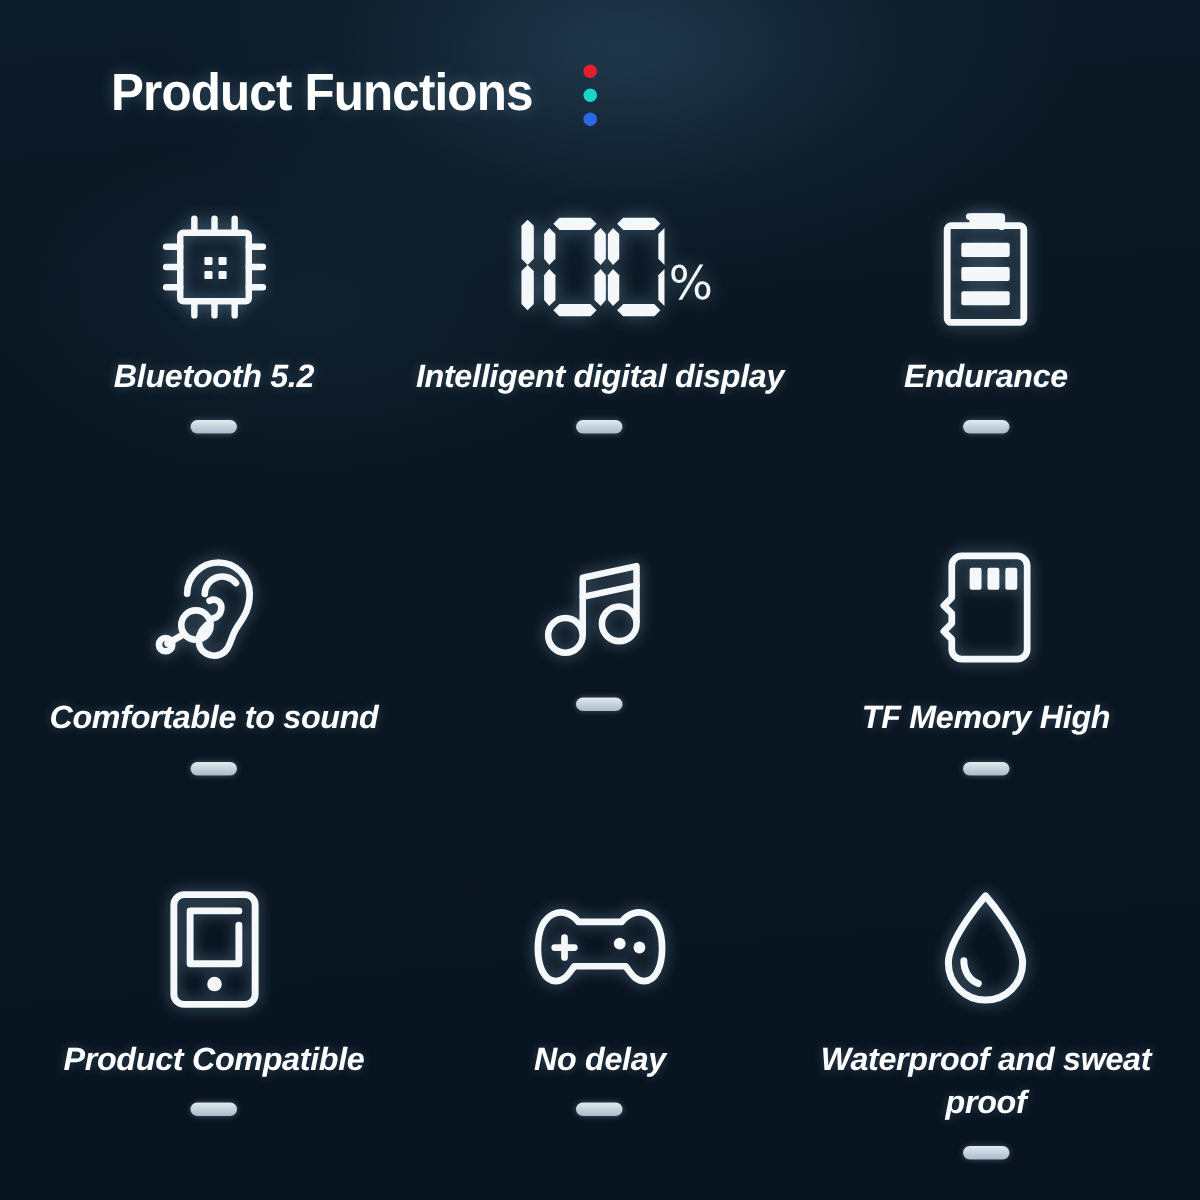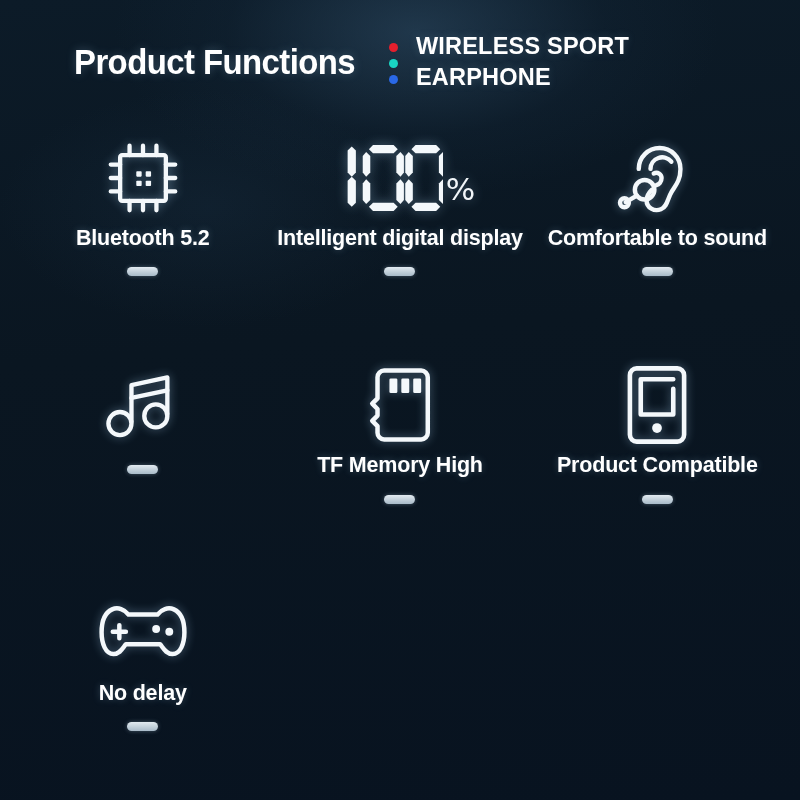--- a/index.html
+++ b/index.html
@@ -91,29 +91,30 @@
 
   .cell-icon {
     height:92px;
     display:flex;
     align-items:center;
     justify-content:center;
   }
   .cell-icon svg { display:block; filter:drop-shadow(0 0 5px rgba(160,200,230,0.45)); }
 
   .cell-label {
-    margin-top:0;
+    margin-top:13px;
     color:#ffffff;
     font-size:21.5px;
     font-weight:bold;
     line-height:1.36;
     text-align:center;
     letter-spacing:-0.2px;
     max-width:250px;
     text-shadow:0 0 7px rgba(150,190,220,0.30);
+    font-style:italic;
   }
 
   .cell-pill {
     margin-top:14px;
     width:31px; height:9px;
     border-radius:5px;
     background:linear-gradient(180deg,#e2eaf0 0%, #c2d0da 55%, #a8bac8 100%);
     box-shadow:0 0 4px rgba(180,210,230,0.35);
   }
 
@@ -145,24 +146,20 @@
   <div class="header">
 
     <div class="header-title">Product Functions</div>
 
     <div class="dots">
       <span class="dot" style="background:#e41f2d"></span>
       <span class="dot" style="background:#19d6c4"></span>
       <span class="dot" style="background:#2a68e6"></span>
     </div>
 
-    <div class="header-sub">
-      <div>WIRELESS SPORT</div>
-      <div>EARPHONE</div>
-    </div>
   </div>
 
   <div class="grid">
 
     <div class="cell">
       <div class="cell-icon">
         <svg width="86" height="86" viewBox="0 0 64 64" fill="none" stroke="#f4f8fb" stroke-width="3.2" stroke-linecap="round" stroke-linejoin="round">
           <rect x="15" y="15" width="34" height="34" rx="1.5"></rect>
           <path d="M22 15V8 M32 15V8 M42 15V8"></path>
           <path d="M22 49v7 M32 49v7 M42 49v7"></path>
@@ -208,20 +205,34 @@
               <polygon points="8,90 14,84 44,84 50,90 44,96 14,96"></polygon>
             </g>
           </svg>
           <span class="pct">%</span>
         </div>
       </div>
       <div class="cell-label">Intelligent digital display</div>
       <div class="cell-pill"></div>
     </div>
 
+    <div class="cell">
+      <div class="cell-icon">
+        <svg width="72" height="86" viewBox="0 0 52 64" fill="none" stroke="#f4f8fb" stroke-width="3.4" stroke-linecap="round" stroke-linejoin="round">
+          <path d="M18 7h16v5"></path>
+          <rect x="7" y="11.5" width="38" height="48" rx="2"></rect>
+          <rect x="14" y="20" width="24" height="7" rx="1" fill="#f4f8fb" stroke="none"></rect>
+          <rect x="14" y="32" width="24" height="7" rx="1" fill="#f4f8fb" stroke="none"></rect>
+          <rect x="14" y="44" width="24" height="7" rx="1" fill="#f4f8fb" stroke="none"></rect>
+          <rect x="18" y="5.5" width="16" height="6" rx="1" fill="#f4f8fb" stroke="none"></rect>
+        </svg>
+      </div>
+      <div class="cell-label">Endurance</div>
+      <div class="cell-pill"></div>
+    </div>
 
     <div class="cell">
       <div class="cell-icon">
         <svg width="82" height="86" viewBox="0 0 62 66" fill="none" stroke="#f4f8fb" stroke-width="3.4" stroke-linecap="round" stroke-linejoin="round">
 
           <path d="M17 26a16 16 0 1 1 32 0c0 9-4 13-7 18s-3 11-8 13-11-1-11-7c0-4 2-6 4-8"></path>
 
           <path d="M26 26a9 9 0 0 1 16-5.5"></path>
 
           <path d="M28.5 29.5c3-1.5 6 .5 6 3.5s-2 5-4 5.5"></path>
@@ -278,15 +289,25 @@
           <path d="M24 12c-3-4-8-6-12.5-4C6 10.5 3.5 17 3.5 25.5S6.5 42 12.5 42c5 0 7-4.5 9.5-7.5h26c2.5 3 4.5 7.5 9.5 7.5 6 0 9-8 9-16.5S64 10.5 58.5 8c-4.5-2-9.5 0-12.5 4z"></path>
           <path d="M17 20v10 M12 25h10"></path>
           <circle cx="45" cy="23" r="3" fill="#f4f8fb" stroke="none"></circle>
           <circle cx="55" cy="25" r="3" fill="#f4f8fb" stroke="none"></circle>
         </svg>
       </div>
       <div class="cell-label">No delay</div>
       <div class="cell-pill"></div>
     </div>
 
+    <div class="cell">
+      <div class="cell-icon">
+        <svg width="66" height="86" viewBox="0 0 48 62" fill="none" stroke="#f4f8fb" stroke-width="3.4" stroke-linecap="round" stroke-linejoin="round">
+          <path d="M24 5C24 5 6 25.5 6 37.5a18 18 0 0 0 36 0C42 25.5 24 5 24 5z"></path>
+          <path d="M13.5 36.5c0 5.5 3 9.5 7 11"></path>
+        </svg>
+      </div>
+      <div class="cell-label">Waterproof and sweat proof</div>
+      <div class="cell-pill"></div>
+    </div>
 
   </div>
 </div>
 
 </body></html>

